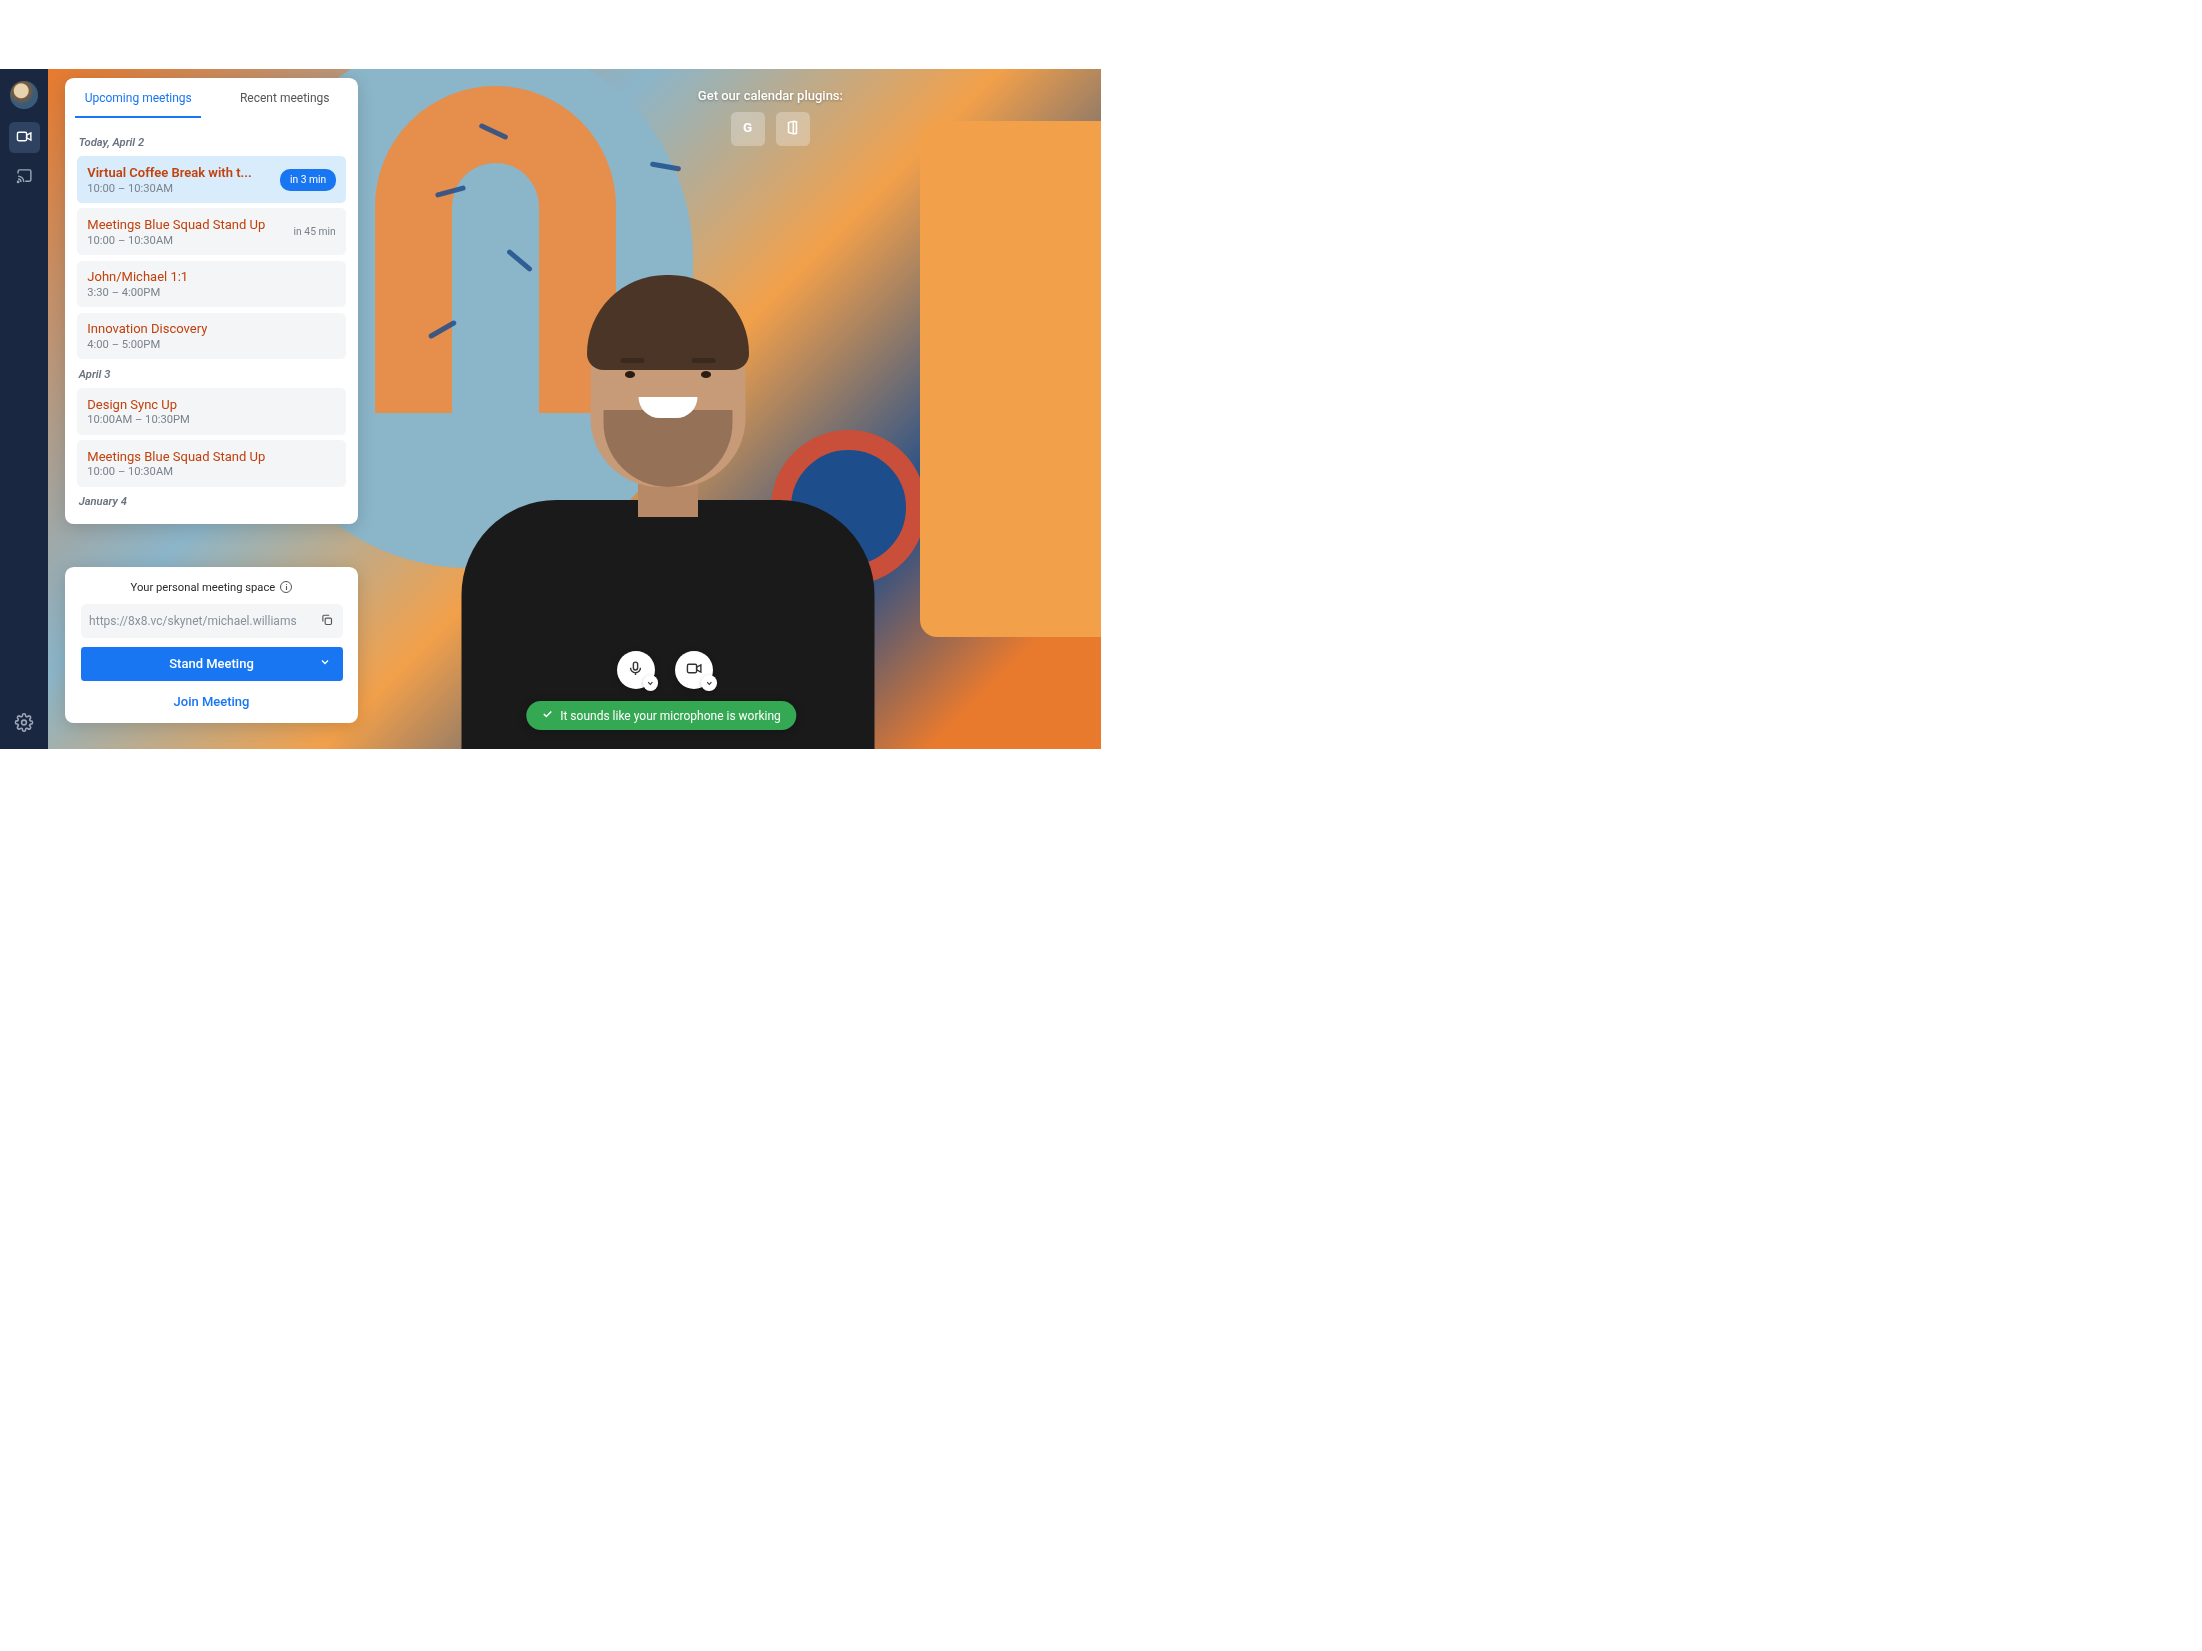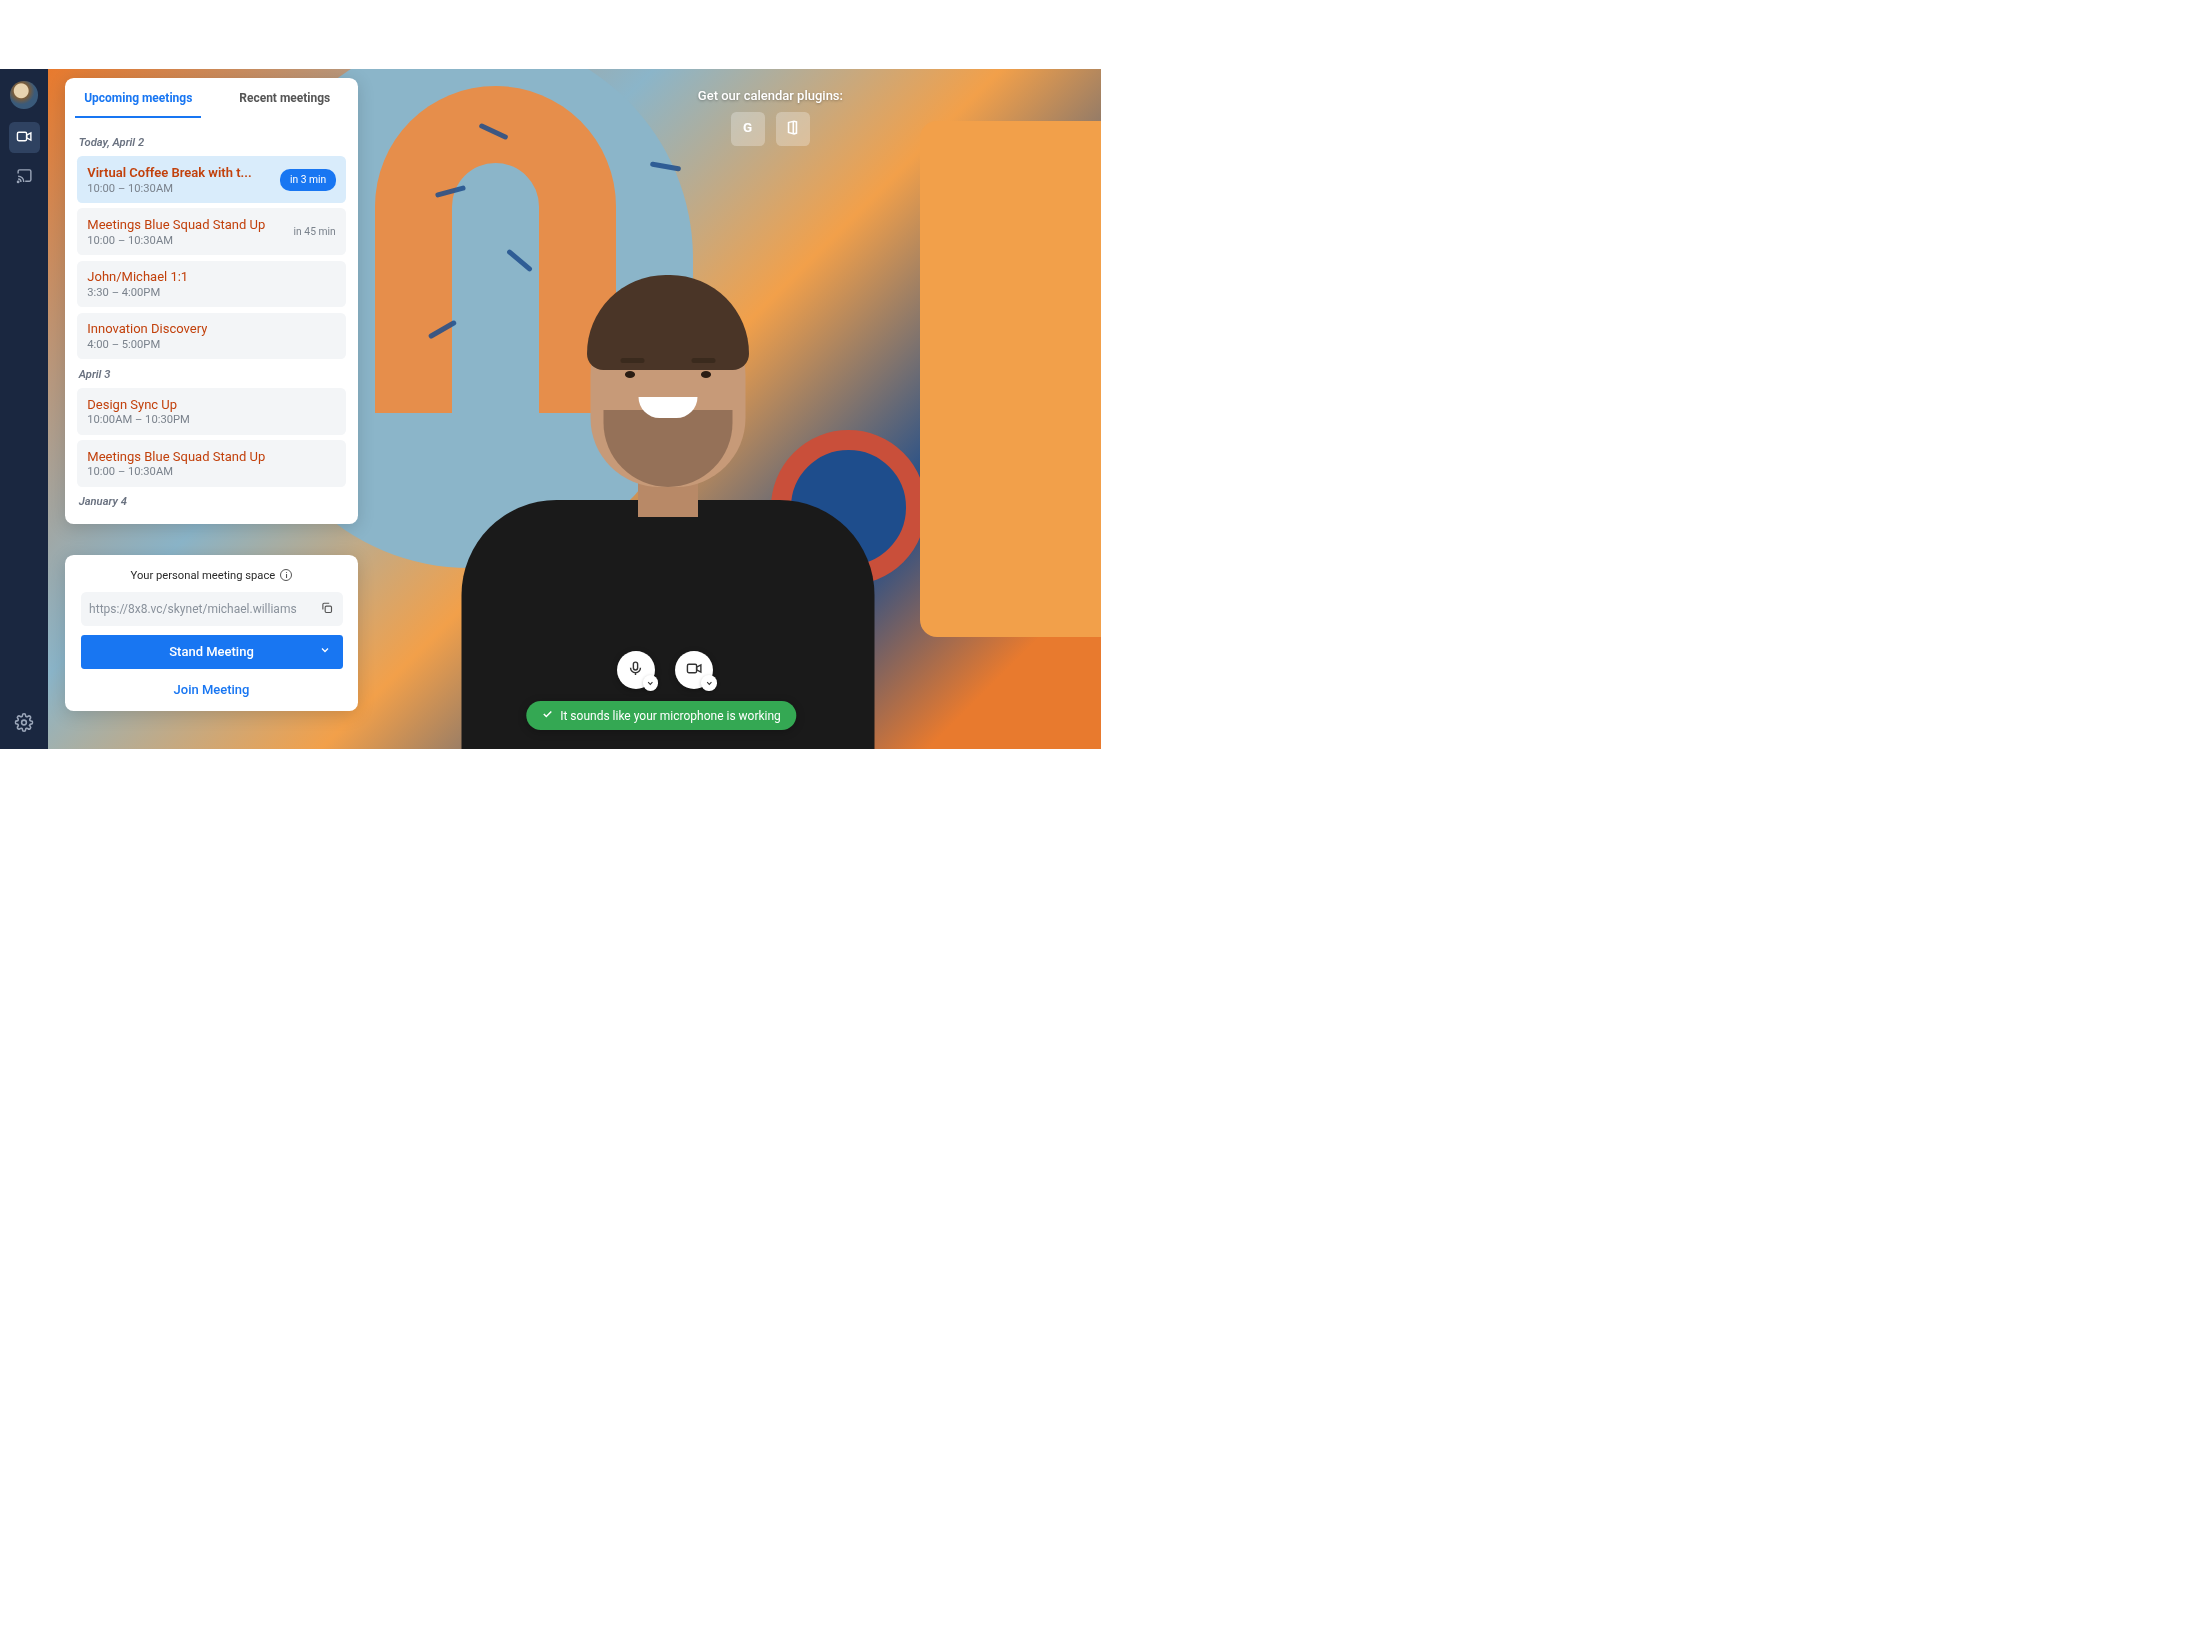--- a/index.html
+++ b/index.html
@@ -34,36 +34,36 @@
   .torso { position: absolute; top: 284px; left: 50%; transform: translateX(-50%); width: 413px; height: 275px; background: #1a1a1a; border-radius: 95px 95px 0 0; }
   .smile { position:absolute; top:181px; left:50%; transform:translateX(-50%); width:59px; height:20.6px; background:#fff; border-radius:0 0 34px 34px; }
   .eyes { position:absolute; top:155px; left:50%; transform:translateX(-50%); width:86px; height:8.6px; display:flex; justify-content:space-between; }
   .eye { width:10.3px; height:6.9px; background:#2a1d14; border-radius:50%; }
   .brow { position:absolute; top:142px; left:50%; transform:translateX(-50%); width:95px; height:6.9px; display:flex; justify-content:space-between; }
   .br { width:24px; height:5.2px; background:#3a2a1d; border-radius:2.6px; }
   
   
   .panel { position: absolute; top: 8.6px; left: 17px; width: 293px; background: #fff; border-radius: 8.6px; box-shadow: 0 3.4px 17px rgba(0,0,0,0.15); z-index: 20; overflow: hidden; }
   .tabs { display: flex; }
-  .tab { flex: 1; text-align: center; padding: 13px 0; font-size: 12px; font-weight: 700; color: #555; cursor: pointer; position: relative; }
+  .tab { flex: 1; text-align: center; padding: 13px 0; font-size: 12px; font-weight: 400; color: #555; cursor: pointer; position: relative; }
   .tab.active { color: #1876f2; }
   .tab.active::after { content: ""; position: absolute; bottom: 0; left: 10.3px; right: 10.3px; height: 1.7px; background: #1876f2; }
   .list { padding: 10.3px 12px 8.6px; }
   .date-label { font-size: 11.2px; font-weight: 600; color: #6a7280; margin: 8.6px 0 6.9px 1.7px; font-style: italic; }
   .meeting { background: #f3f5f7; border-radius: 5.2px; padding: 8.6px 10.3px; margin-bottom: 5.2px; display: flex; align-items: center; justify-content: space-between; cursor: pointer; }
   .meeting.highlight { background: #d9ecfb; }
   .m-info { overflow: hidden; }
   .m-title { font-size: 13px; color: #c2410c; white-space: nowrap; overflow: hidden; text-overflow: ellipsis; }
   .meeting.highlight .m-title { font-weight: 600; max-width: 168px; }
   .m-time { font-size: 11.2px; color: #7a828c; margin-top: 1.7px; }
   .badge { background: #1876f2; color: #fff; font-size: 10.3px; padding: 4.3px 9.5px; border-radius: 10px; white-space: nowrap; }
   .in-time { font-size: 10.3px; color: #7a828c; white-space: nowrap; }
   
   
-  .pspace { position: absolute; top: 486px; left: 17px; width: 293px; background: #fff; border-radius: 8.6px; box-shadow: 0 3.4px 17px rgba(0,0,0,0.15); z-index: 20; padding: 13.8px 15.5px; }
+  .pspace { position: absolute; top: 498px; left: 17px; width: 293px; background: #fff; border-radius: 8.6px; box-shadow: 0 3.4px 17px rgba(0,0,0,0.15); z-index: 20; padding: 13.8px 15.5px; }
   .ps-title { text-align: center; font-size: 11.2px; color: #2a2a2a; display: flex; align-items: center; justify-content: center; gap: 5.2px; }
   .info-ico { width: 12px; height: 12px; border: 1.3px solid #555; border-radius: 50%; display: inline-flex; align-items: center; justify-content: center; font-size: 7.7px; font-weight: 700; color: #555; }
   .url-row { margin-top: 10.3px; background: #f3f5f7; border-radius: 5.2px; display: flex; align-items: center; padding: 0 8.6px; height: 34px; }
   .url-text { flex: 1; font-size: 12px; color: #8a929c; overflow: hidden; white-space: nowrap; }
   .copy-ico { width: 13.8px; height: 13.8px; cursor: pointer; }
   .start-btn { margin-top: 8.6px; background: #1876f2; color: #fff; border-radius: 3.4px; height: 34px; display: flex; align-items: center; justify-content: center; font-size: 13px; font-weight: 500; cursor: pointer; position: relative; }
   .start-caret { position: absolute; right: 12px; }
   .join-link { text-align: center; margin-top: 13.8px; color: #1876f2; font-size: 13px; font-weight: 500; cursor: pointer; }
 
   

